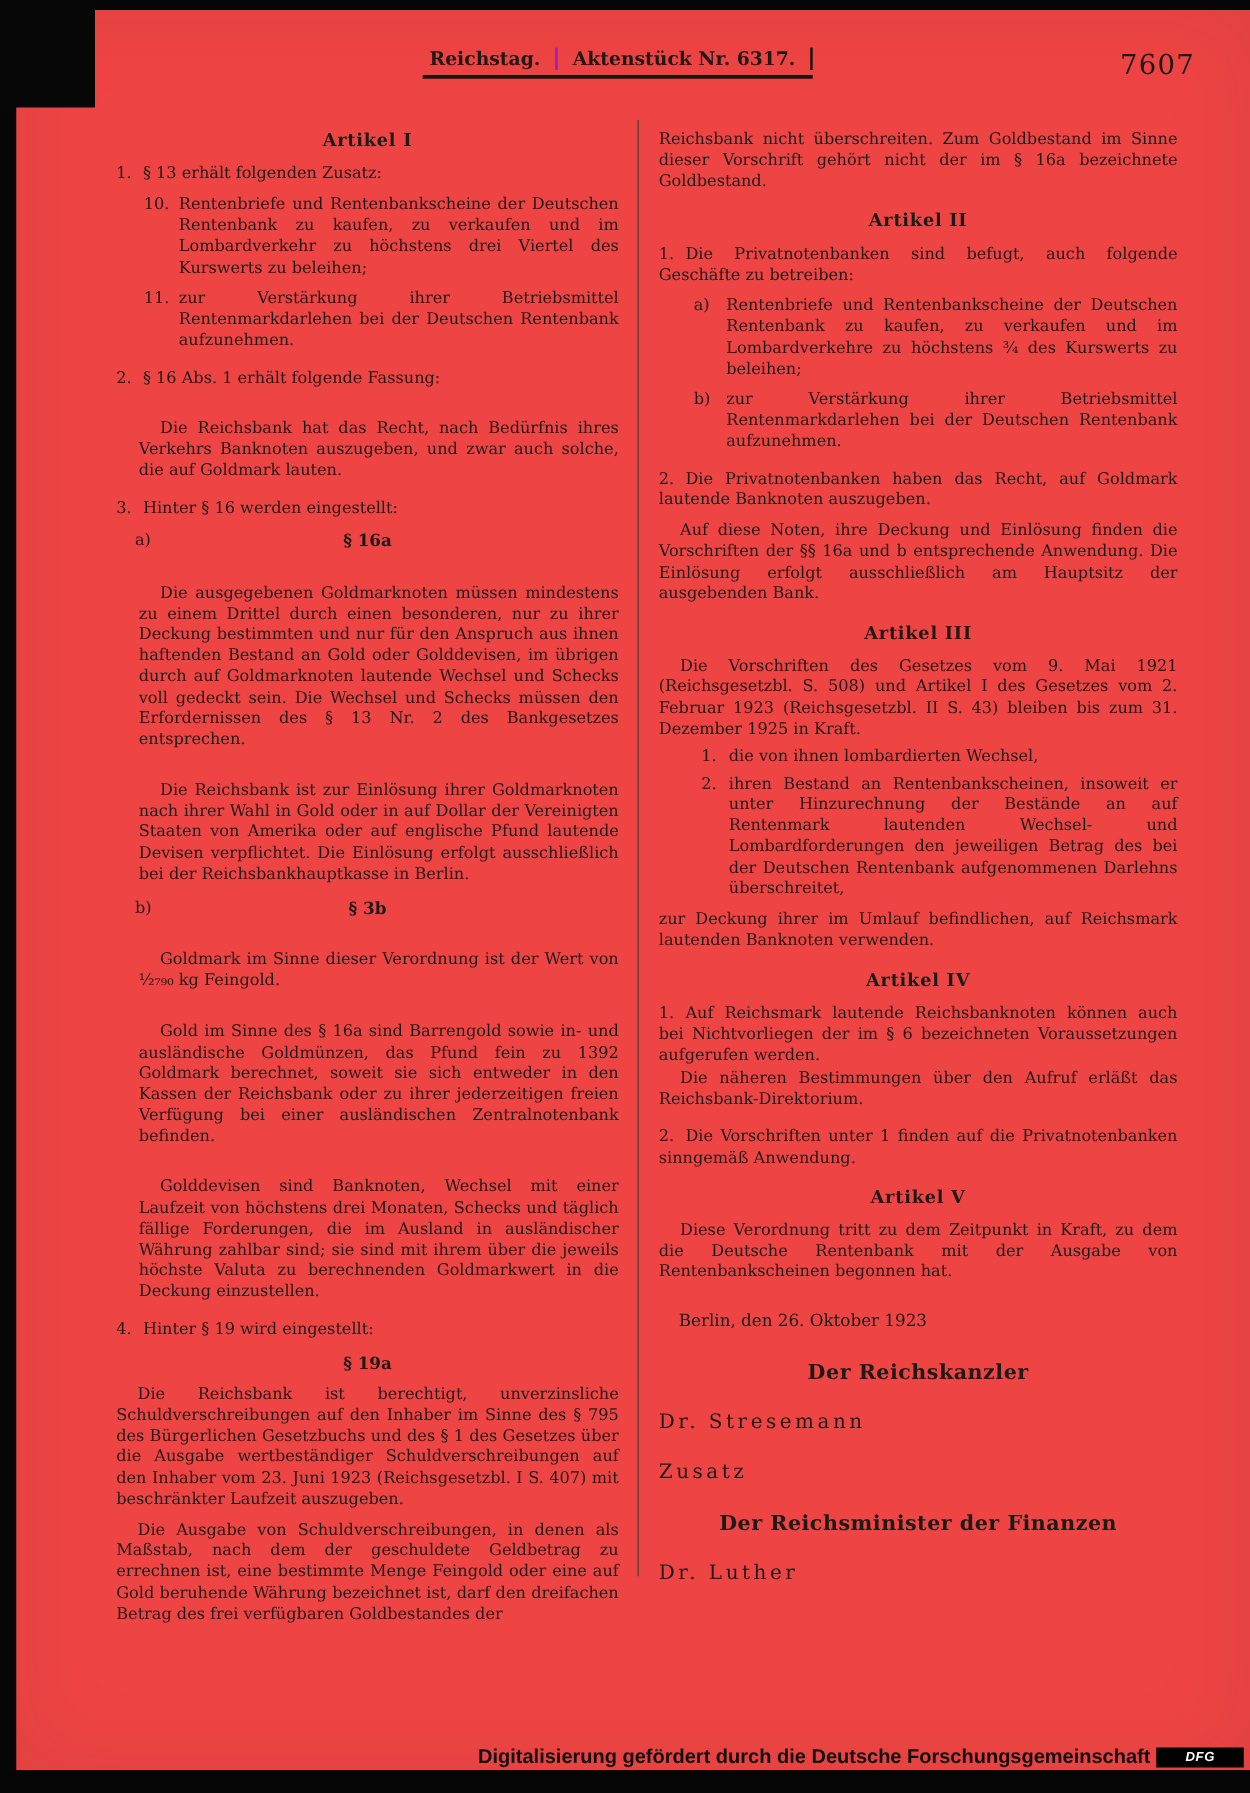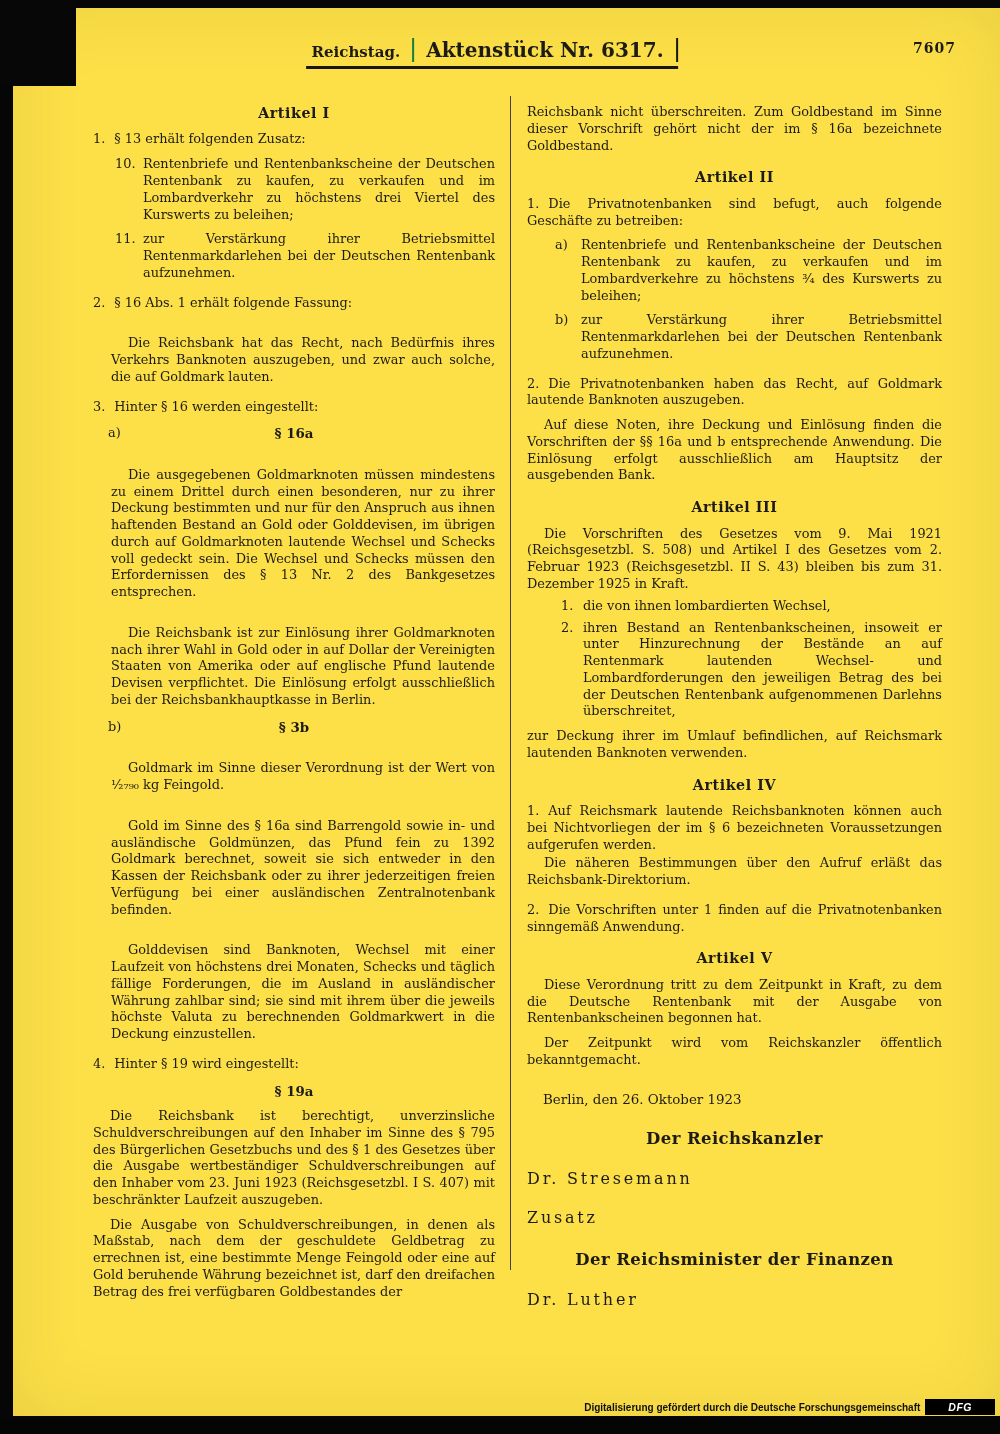--- a/index.html
+++ b/index.html
@@ -8,21 +8,21 @@
     overflow: hidden;
     position: relative;
     background: #060606;
     font-family: "DejaVu Serif", serif;
     color: #1c1b18;
   }
   .page {
     position: absolute;
     left: 13px; top: 8px;
     width: 987px; height: 1408px;
-    background: #fde047;
+    background: #ef4444;
     box-shadow: inset 0 0 70px rgba(60,50,30,0.10);
     overflow: hidden;
   }
   .corner {
     position: absolute;
     left: 0; top: 0;
     width: 76px; height: 86px;
     background: #070707;
   }
   .bottom-bar {
@@ -35,26 +35,26 @@
   
   .hdr { position: relative; height: 48px; margin-top: 30px; }
   .hdr-center {
     position: absolute; left: 50%; transform: translateX(-54%);
     display: flex; align-items: baseline;
     border-bottom: 3px solid #17160f;
     padding: 0 0 4px 0;
   }
   .hdr-journal { font-size: 15px; font-weight: bold; padding: 0 12px 0 6px; }
   .hdr-issue {
-    font-size: 20px; font-weight: bold; padding: 0 12px;
-    border-left: 2px solid #15803d; border-right: 2px solid #17160f;
+    font-size: 15px; font-weight: bold; padding: 0 12px;
+    border-left: 2px solid #a21caf; border-right: 2px solid #17160f;
   }
   .hdr-page {
     position: absolute; right: 44px; top: 2px;
-    font-size: 14px; font-weight: bold; letter-spacing: 1px;
+    font-size: 22px; font-weight: normal; letter-spacing: 1px;
   }
 
   
   .cols {
     display: flex; align-items: stretch;
     margin: 4px 58px 0 80px;
     font-size: 12.9px; line-height: 1.3;
   }
   .col-left { flex: 0 0 402px; }
   .divider { width: 1px; background: #46423a; margin: 6px 16px 40px 15px; }
@@ -101,21 +101,21 @@
     text-align: left; font-size: 16px;
     letter-spacing: 2.8px; margin-top: 19px;
   }
 
   
   .credit {
     position: absolute; right: 5px; bottom: 19px;
     display: flex; align-items: center; gap: 5px;
     font-family: "Liberation Sans", sans-serif;
   }
-  .credit-text { font-size: 10px; font-weight: bold; color: #101010; }
+  .credit-text { font-size: 16px; font-weight: bold; color: #101010; }
   .dfg-logo {
     background: #000; color: #fff;
     font-size: 10.5px; font-weight: bold; font-style: italic;
     padding: 2px 23px; letter-spacing: 0.5px;
   }
 </style>
 </head>
 <body>
 
 <div class="page">
@@ -177,21 +177,20 @@
       <p class="hang list"><span class="num">2.</span><span>ihren Bestand an Rentenbankscheinen, insoweit er unter Hinzurechnung der Bestände an auf Rentenmark lautenden Wechsel- und Lombardforderungen den jeweiligen Betrag des bei der Deutschen Rentenbank aufgenommenen Darlehns überschreitet,</span></p>
       <p class="flush gap">zur Deckung ihrer im Umlauf befindlichen, auf Reichsmark lautenden Banknoten verwenden.</p>
 
       <p class="arth">Artikel IV</p>
       <p class="np"><span class="num">1.</span><span>Auf Reichsmark lautende Reichsbanknoten können auch bei Nichtvorliegen der im § 6 bezeichneten Voraussetzungen aufgerufen werden.</span></p>
       <p class="ind">Die näheren Bestimmungen über den Aufruf erläßt das Reichsbank-Direktorium.</p>
       <p class="np mt-lg"><span class="num">2.</span><span>Die Vorschriften unter 1 finden auf die Privatnotenbanken sinngemäß Anwendung.</span></p>
 
       <p class="arth">Artikel V</p>
       <p class="ind">Diese Verordnung tritt zu dem Zeitpunkt in Kraft, zu dem die Deutsche Rentenbank mit der Ausgabe von Rentenbankscheinen begonnen hat.</p>
-      <p class="ind gap">Der Zeitpunkt wird vom Reichskanzler öffentlich bekanntgemacht.</p>
 
       <p class="dateline">Berlin, den 26. Oktober 1923</p>
 
       <p class="sig-title">Der Reichskanzler</p>
       <p class="sig-name">Dr. Stresemann</p>
       <p class="sig-name">Zusatz</p>
       <p class="sig-title">Der Reichsminister der Finanzen</p>
       <p class="sig-name">Dr. Luther</p>
     </div>
   </div>

